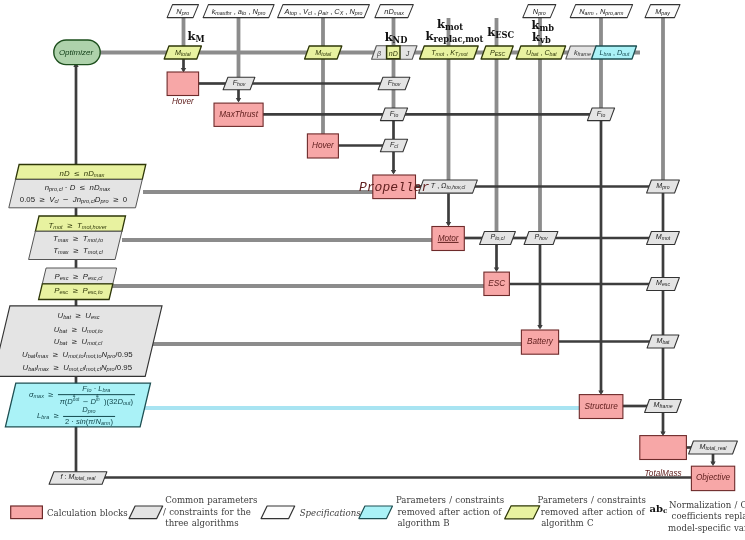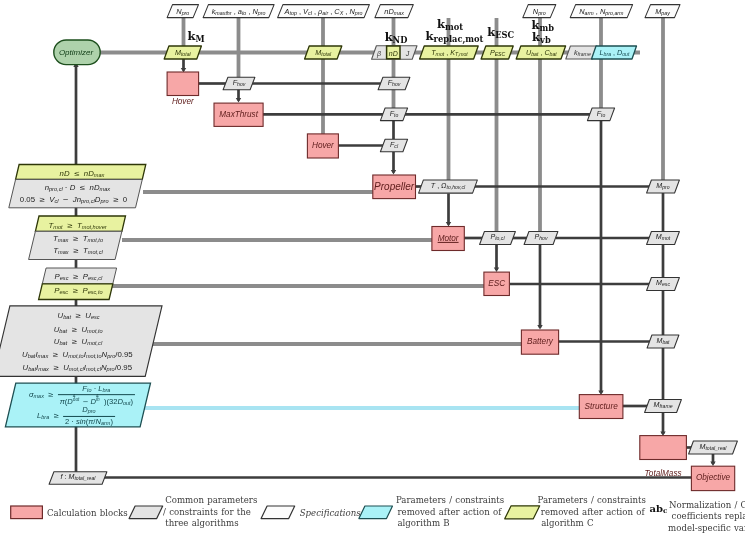--- a/index.html
+++ b/index.html
@@ -156,21 +156,21 @@
 <div class="lbl " style="left:407.5px;top:53.0px;font-size:7.0px;color:#333333;"><i>J</i></div>
 <div class="lbl " style="left:449.5px;top:52.8px;font-size:7.2px;color:#2e3708;"><i>T</i><sub>mot</sub> , <i>K</i><sub>T,mot</sub></div>
 <div class="lbl " style="left:497.6px;top:52.8px;font-size:7.2px;color:#2e3708;"><i>P</i><sub>ESC</sub></div>
 <div class="lbl " style="left:541.4px;top:52.8px;font-size:7.2px;color:#2e3708;"><i>U</i><sub>bat</sub> , <i>C</i><sub>bat</sub></div>
 <div class="lbl " style="left:582.4px;top:52.8px;font-size:7.2px;color:#333333;"><i>k</i><sub>frame</sub></div>
 <div class="lbl " style="left:614.5px;top:52.8px;font-size:7.2px;color:#14494e;"><i>L</i><sub>bra</sub> , <i>D</i><sub>out</sub></div>
 <div class="lbl " style="left:76.0px;top:52.5px;font-size:8.0px;color:#14401a;"><i>Optimizer</i></div>
 <div class="lbl " style="left:182.8px;top:102px;font-size:8.2px;color:#61201f;"><i>Hover</i></div>
 <div class="lbl " style="left:238.6px;top:114.8px;font-size:8.2px;color:#61201f;"><i>MaxThrust</i></div>
 <div class="lbl " style="left:322.9px;top:146.0px;font-size:8.2px;color:#61201f;"><i>Hover</i></div>
-<div class="lbl " style="left:394.1px;top:186.8px;font-size:10px;color:#61201f;"><i>Propeller</i></div>
+<div class="lbl " style="left:394.1px;top:186.8px;font-size:13px;color:#61201f;font-family:Liberation Mono, monospace;"><i>Propeller</i></div>
 <div class="lbl " style="left:448.1px;top:238.5px;font-size:8.2px;color:#61201f;text-decoration:underline;"><i>Motor</i></div>
 <div class="lbl " style="left:496.7px;top:283.8px;font-size:8.2px;color:#61201f;"><i>ESC</i></div>
 <div class="lbl " style="left:540.0px;top:342.1px;font-size:8.2px;color:#61201f;"><i>Battery</i></div>
 <div class="lbl " style="left:601.1px;top:406.5px;font-size:8.2px;color:#61201f;"><i>Structure</i></div>
 <div class="lbl " style="left:663.1px;top:447.5px;font-size:8.2px;color:#61201f;margin-top:26px;"><i>TotalMass</i></div>
 <div class="lbl " style="left:713.0px;top:478.4px;font-size:8.2px;color:#61201f;"><i>Objective</i></div>
 <div class="lbl " style="left:239.0px;top:83.7px;font-size:7.1px;color:#222222;"><i>F</i><sub>hov</sub></div>
 <div class="lbl " style="left:394.0px;top:83.7px;font-size:7.1px;color:#222222;"><i>F</i><sub>hov</sub></div>
 <div class="lbl " style="left:394.0px;top:114.5px;font-size:7.1px;color:#222222;"><i>F</i><sub>to</sub></div>
 <div class="lbl " style="left:394.0px;top:145.7px;font-size:7.1px;color:#222222;"><i>F</i><sub>cl</sub></div>

